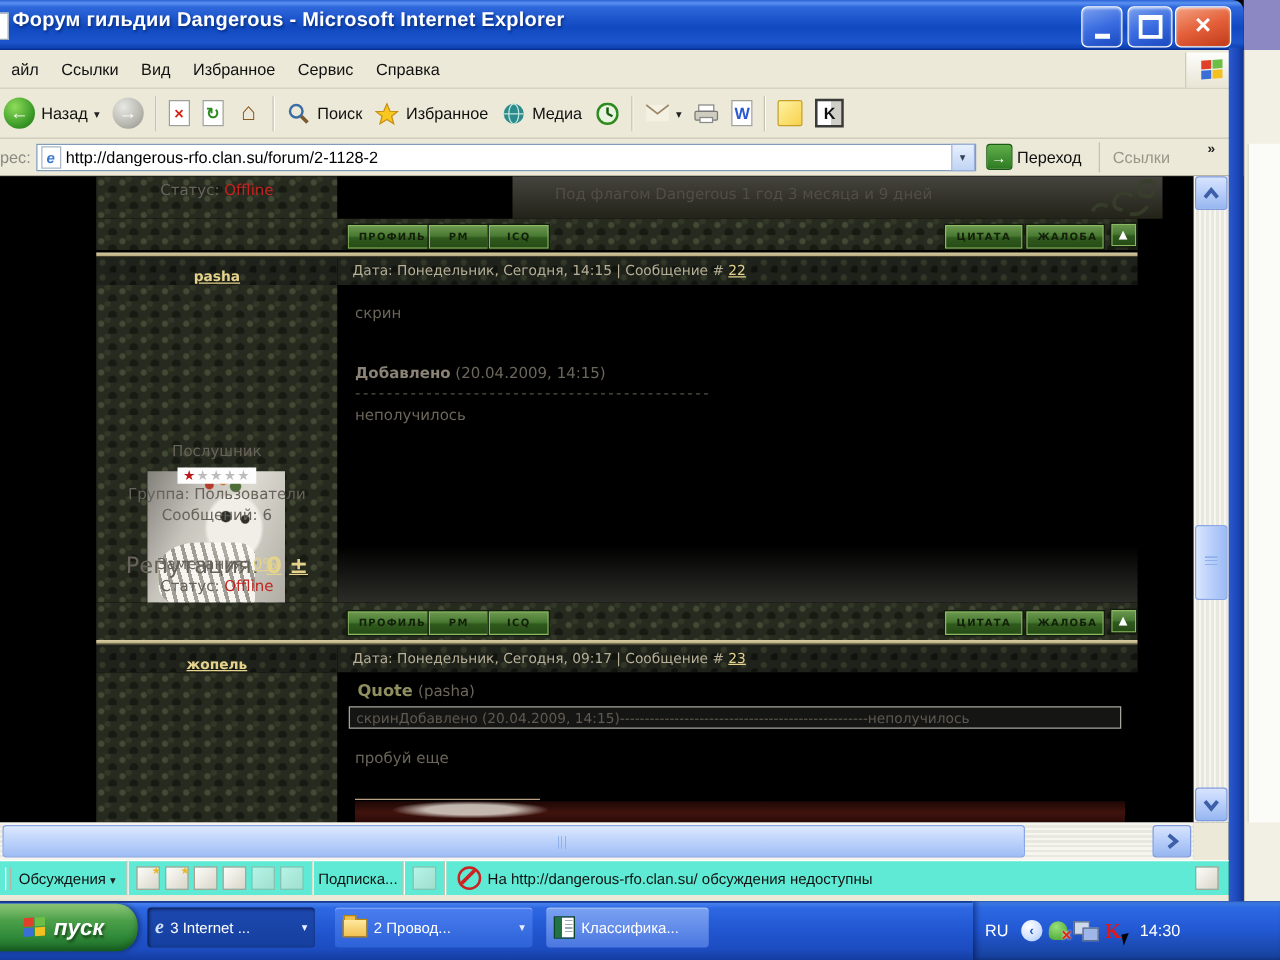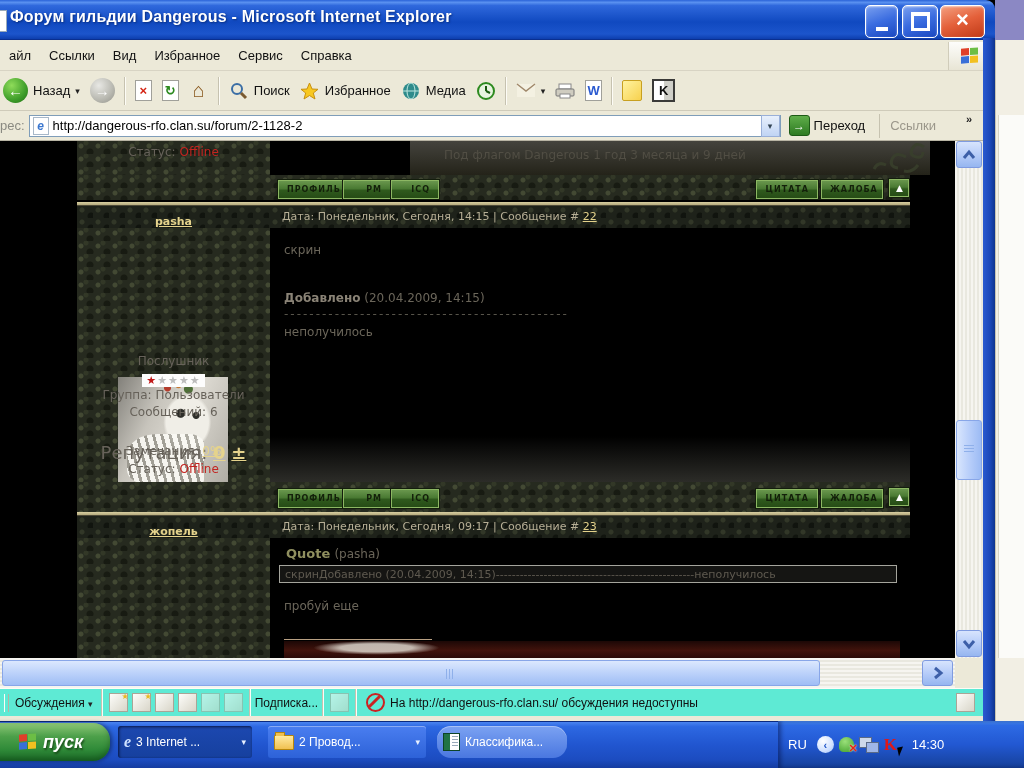--- a/index.html
+++ b/index.html
@@ -78,21 +78,21 @@
     radial-gradient(circle 3px at 4px 5px, rgba(96,104,72,.5) 0 2px, transparent 3px),
     radial-gradient(circle 4px at 13px 11px, rgba(14,16,10,.6) 0 3px, transparent 4px),
     radial-gradient(circle 3px at 9px 2px, rgba(70,78,52,.38) 0 2px, transparent 3px);
     background-size:17px 13px;}
   .camo-dark{background-color:#1e221a;background-image:
     radial-gradient(circle 3px at 5px 4px, rgba(80,88,60,.4) 0 2px, transparent 3px),
     radial-gradient(circle 4px at 14px 10px, rgba(10,12,8,.65) 0 3px, transparent 4px);
     background-size:16px 12px;}
   .gray-txt{color:#67625a;} .tan-link{color:#e5d38c;text-decoration:underline;}
   .red-txt{color:#c32420;}
-  .gbtn{font:bold 8px "DejaVu Sans",sans-serif;letter-spacing:1px;color:#13200a;text-align:right;
+  .gbtn{font:bold 8px "DejaVu Sans",sans-serif;letter-spacing:1px;color:#13200a;text-align:center;
     background:linear-gradient(180deg,#6d9a50 0%,#4a7a33 45%,#2f5a1d 55%,#254a15 100%);
     border:1px solid #131d0c;box-shadow:inset 0 0 0 1px #8cb763;padding:5px 9px;display:inline-block;}
   .hr-khaki{height:3px;background:linear-gradient(180deg,#d9cfa2,#b3a97c);border-bottom:1px solid #4e4a38;}
   .post-hdr-date{font-size:11px;color:#b7af96;}
   .author{font-size:11px;font-weight:bold;}
   .msg-body{font-size:12px;color:#6b665a;}
   .quote-box{border:1px solid #a5a59d;background:#151513;color:#5f5a50;font-size:11px;
     padding:2px 5px;white-space:nowrap;overflow:hidden;box-sizing:border-box;}
   .stars-chip{background:#fdfdfd;padding:0 4px;font-size:11px;letter-spacing:1px;}
 
@@ -155,21 +155,21 @@
     box-shadow:2px 0 4px rgba(0,0,0,.4), inset 0 -3px 6px rgba(0,40,0,.35);
     display:flex;align-items:center;justify-content:center;gap:6px;}
   #startbtn .label{color:#fff;font-size:18px;font-weight:bold;font-style:italic;text-shadow:1px 2px 2px #1a4a1a;}
   .taskbtn{top:726px;height:32px;border-radius:3px;display:flex;align-items:center;gap:5px;padding:0 6px;
     box-sizing:border-box;color:#fff;font-size:12px;white-space:nowrap;overflow:hidden;}
   #task1{left:118px;width:134px;background:linear-gradient(180deg,#1c48b0,#16409e);
     box-shadow:inset 1px 1px 3px rgba(0,0,20,.7);}
   #task2{left:268px;width:158px;background:linear-gradient(180deg,#4a7ef0,#2d62d8);
     box-shadow:inset 0 1px 0 rgba(255,255,255,.35);}
   #task3{left:437px;width:130px;background:linear-gradient(180deg,#7ba2f2,#4a77e0);
-    box-shadow:inset 0 1px 0 rgba(255,255,255,.35);border-radius:14px;}
+    box-shadow:inset 0 1px 0 rgba(255,255,255,.35);}
   .e-icon{color:#cfe2ff;font-style:italic;font-weight:bold;font-size:16px;font-family:"Liberation Serif",serif;}
   .folder{width:18px;height:13px;background:linear-gradient(180deg,#ffe9a0,#f0c050);border:1px solid #b8860b;
     border-radius:1px;position:relative;}
   .folder::before{content:"";position:absolute;left:0;top:-4px;width:8px;height:3px;background:#f0c050;
     border:1px solid #b8860b;border-bottom:none;}
   .xl-icon{width:15px;height:16px;background:linear-gradient(90deg,#217346 40%,#fff 40%);border:1px solid #0d4428;
     position:relative;}
   .xl-icon::after{content:"";position:absolute;right:1px;top:2px;width:6px;height:11px;
     background:repeating-linear-gradient(180deg,#9ab 0 1px,transparent 1px 3px);}
   .tb-dd{font-size:9px;color:#e8f0ff;margin-left:auto;}

